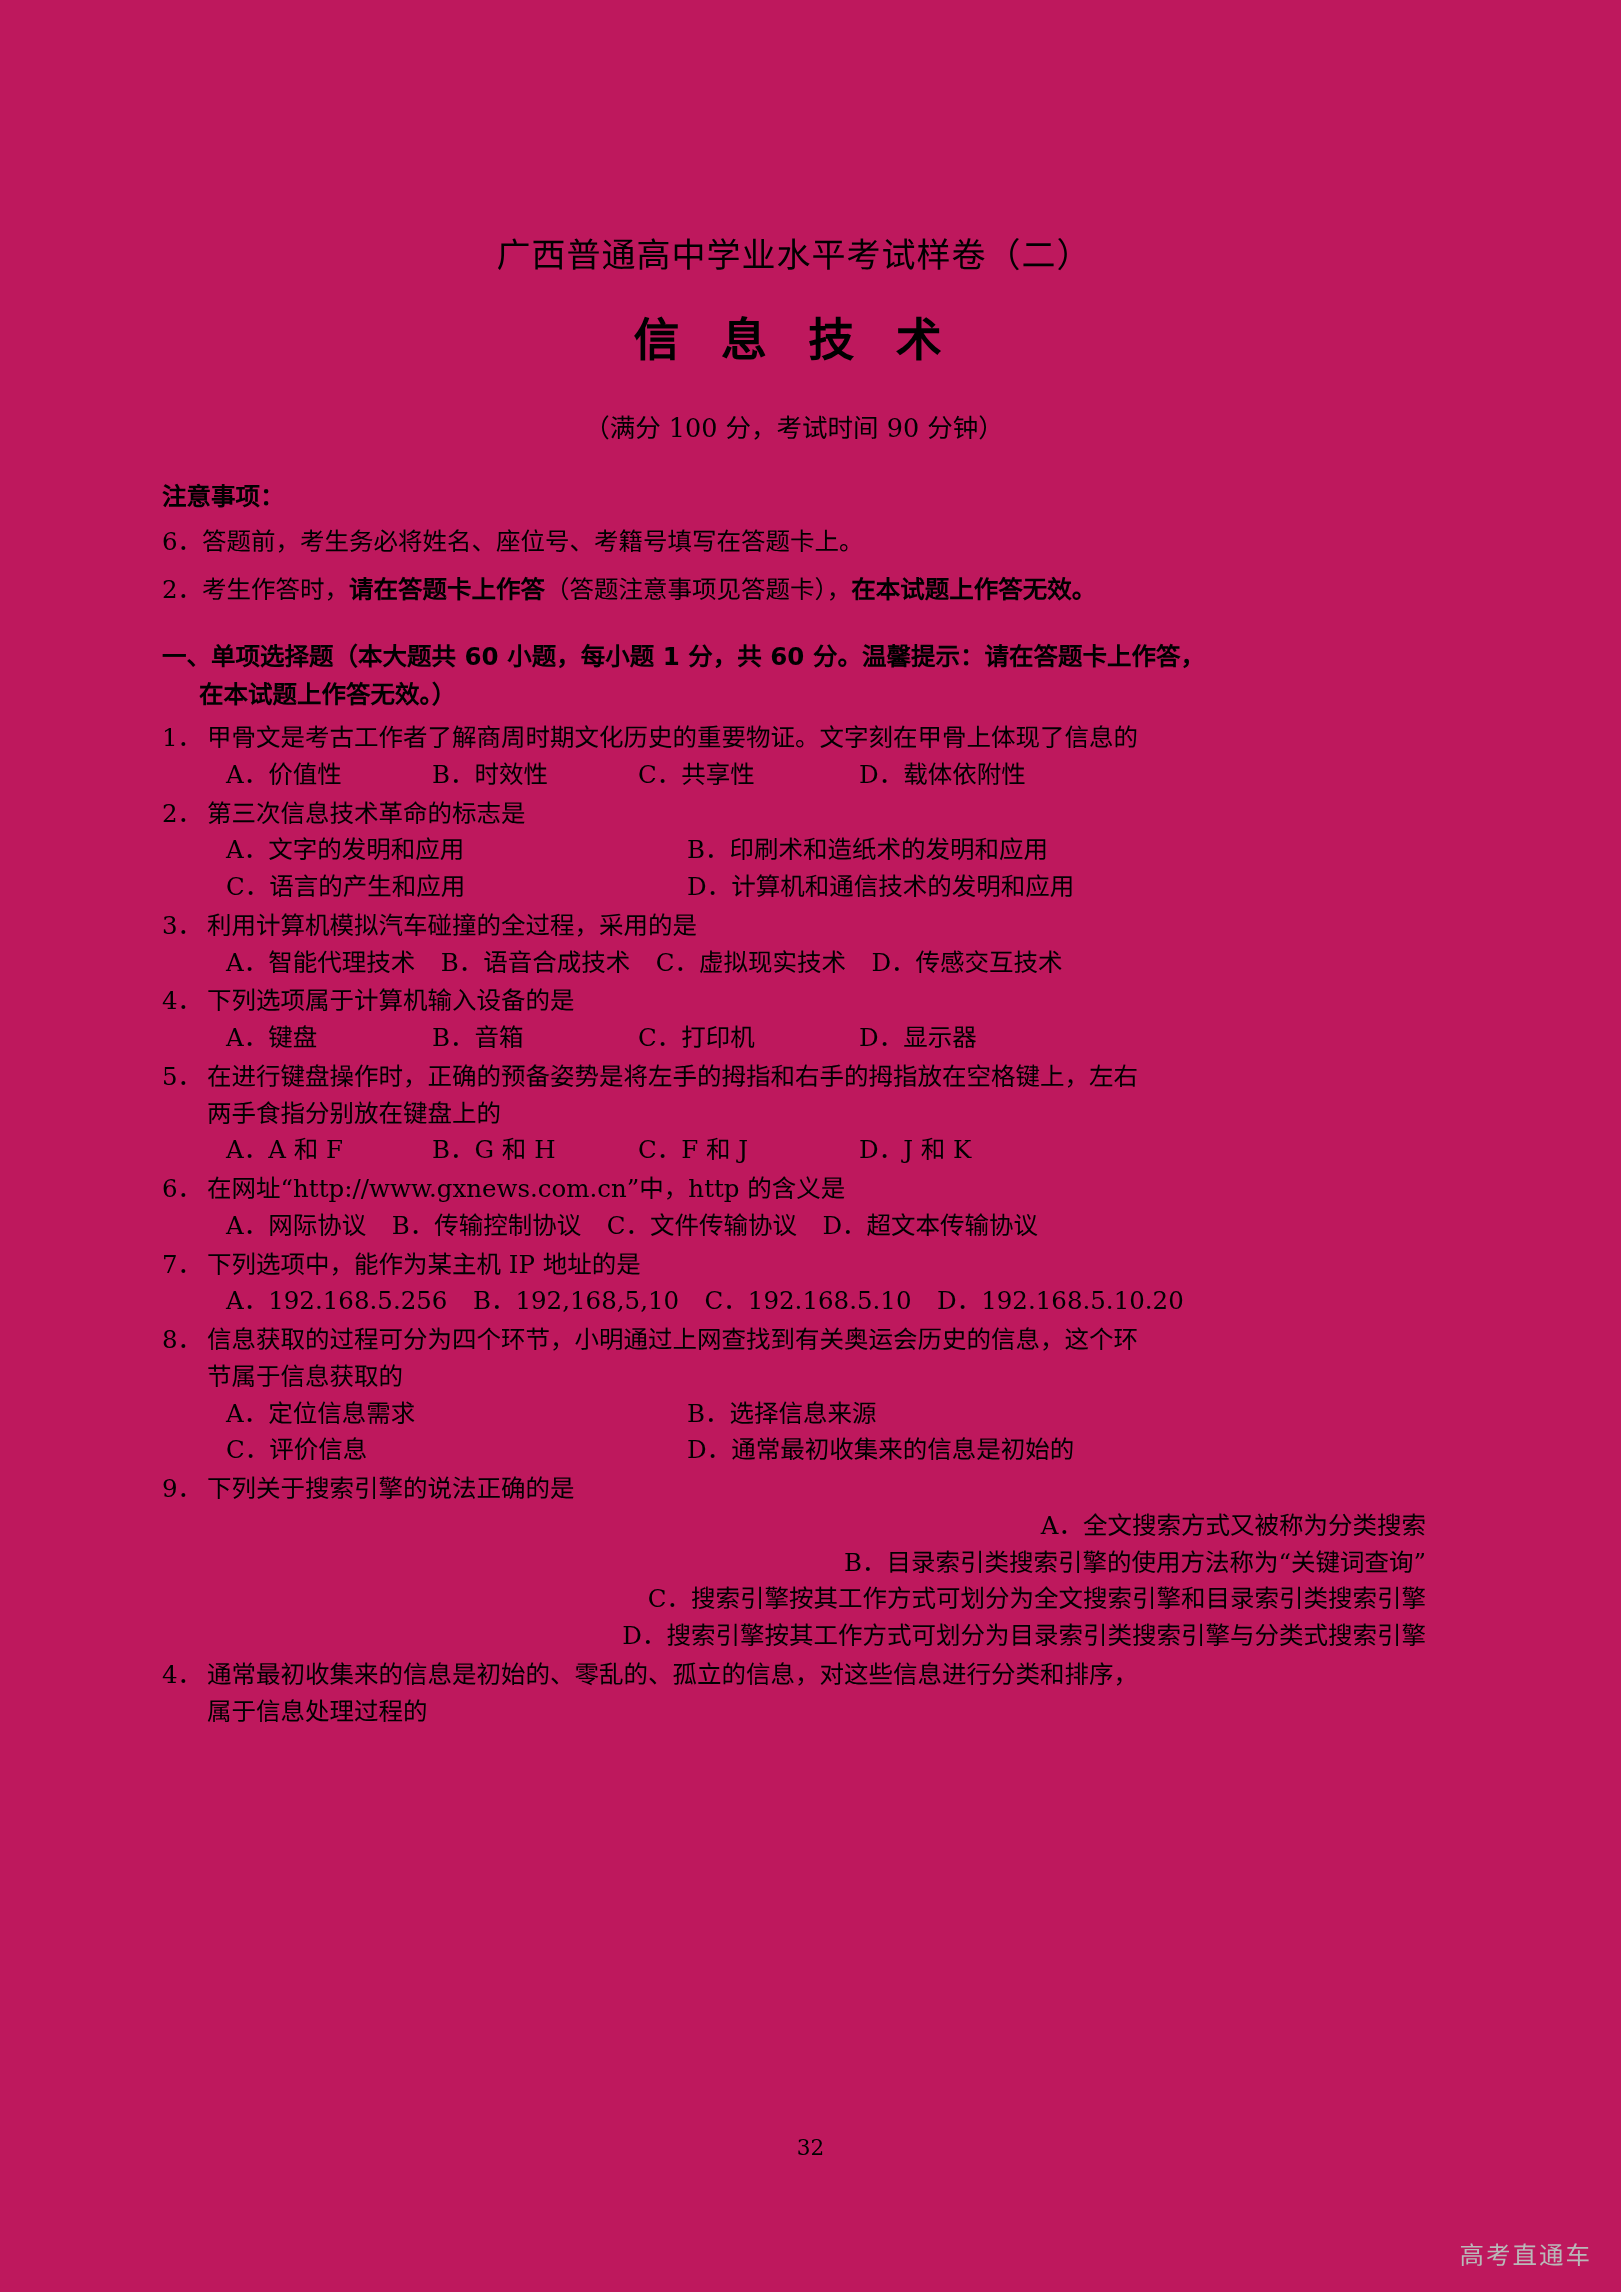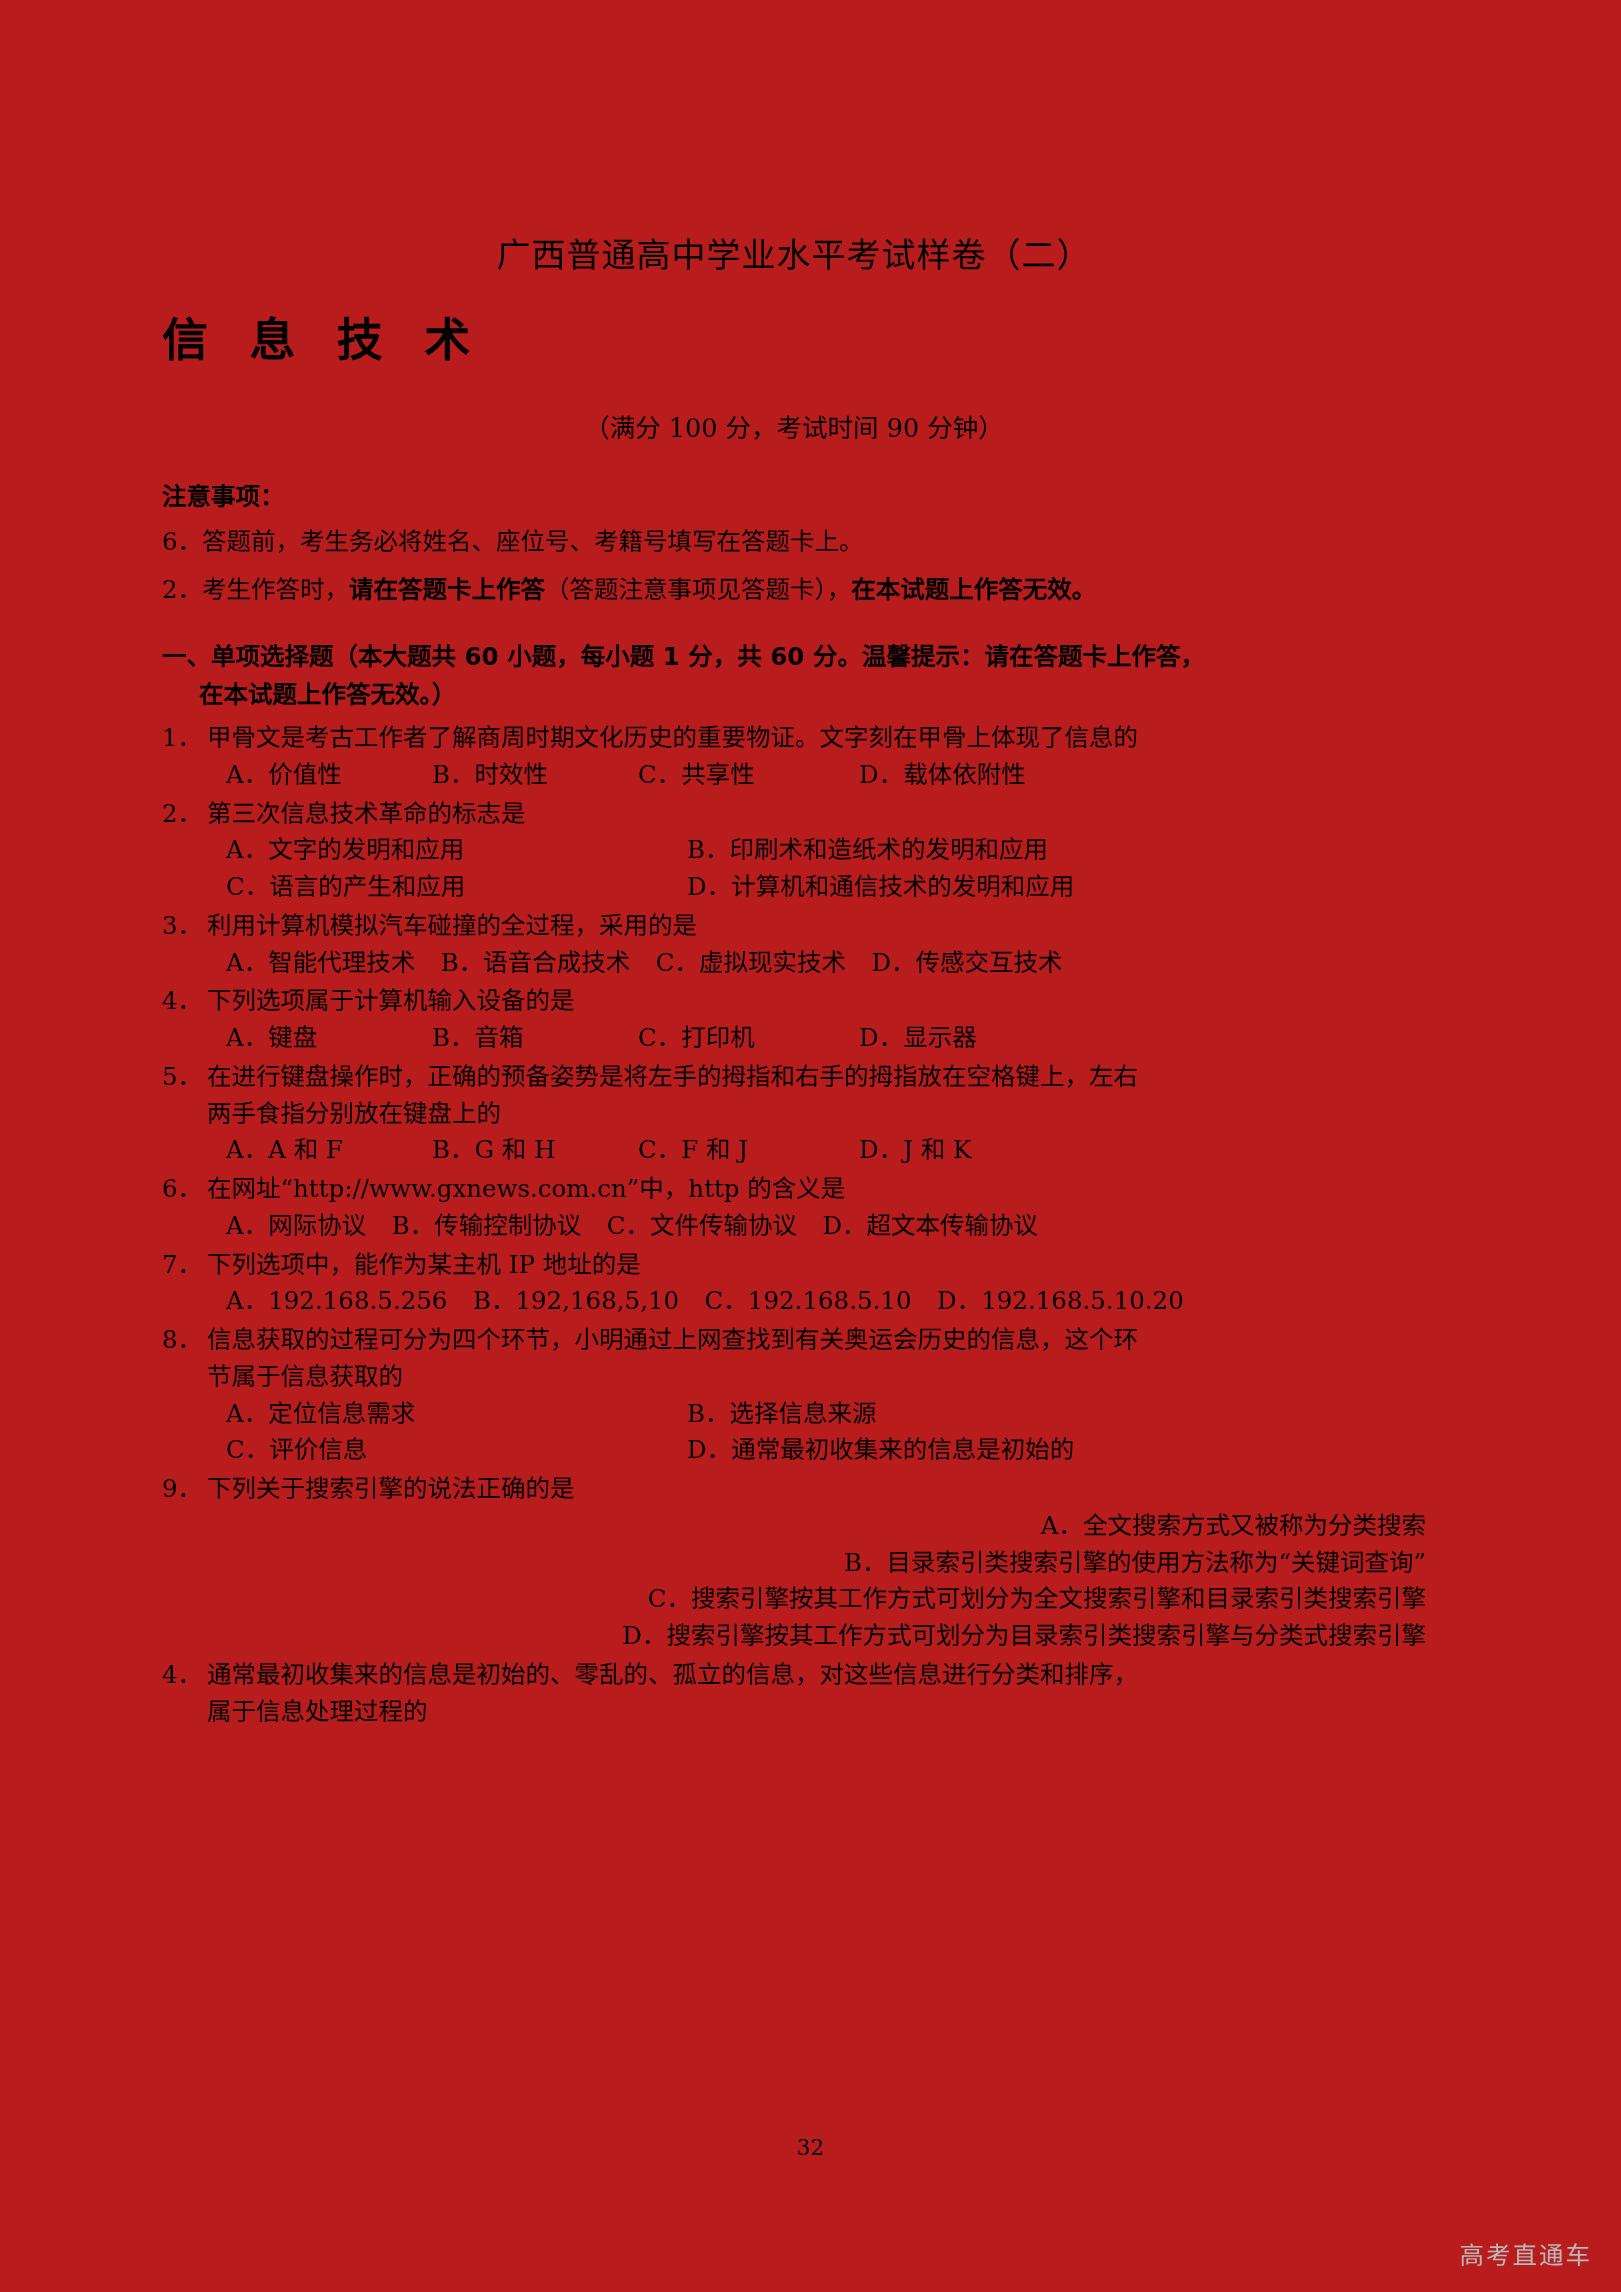--- a/index.html
+++ b/index.html
@@ -9,21 +9,21 @@
     background: #ffffff;
   }
   body {
     font-family: "DejaVu Serif", "Liberation Serif", serif;
     color: #000000;
   }
   .page {
     position: relative;
     width: 1621px;
     height: 2293px;
-    background: #b91c1c;
+    background: #be185d;
     box-sizing: border-box;
     overflow: hidden;
   }
   .sheet {
     position: absolute;
     left: 162px;
     top: 0;
     width: 1264px;
     height: 2293px;
   }
@@ -32,20 +32,21 @@
   .doc-title {
     text-align: center;
     font-size: 34px;
     letter-spacing: 1px;
     font-weight: 400;
     margin: 0;
     padding-top: 235px;
     line-height: 1.2;
   }
   .subject-title {
+    text-align: center;
     font-size: 46px;
     font-weight: 700;
     letter-spacing: 12.7px;
     margin: 0;
     padding-top: 37px;
     line-height: 1.2;
     font-family: "DejaVu Sans", "Liberation Sans", sans-serif;
   }
   .score-line {
     text-align: center;

